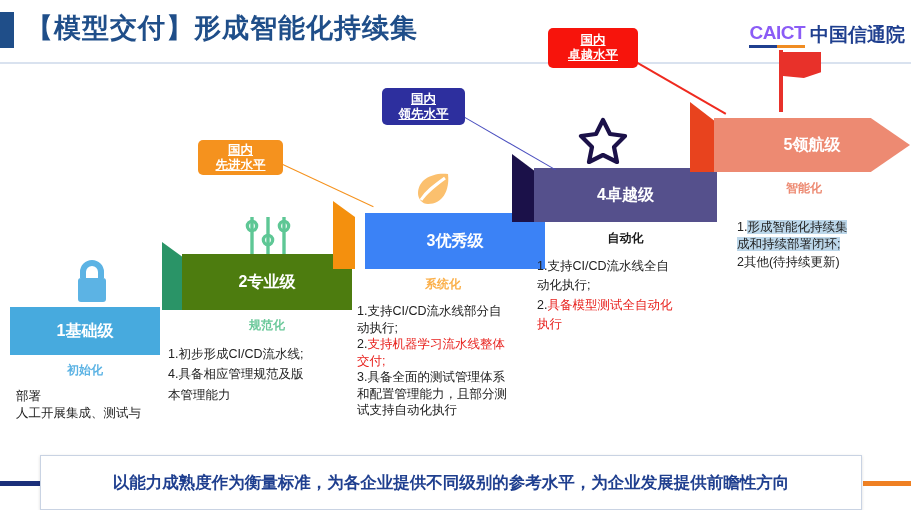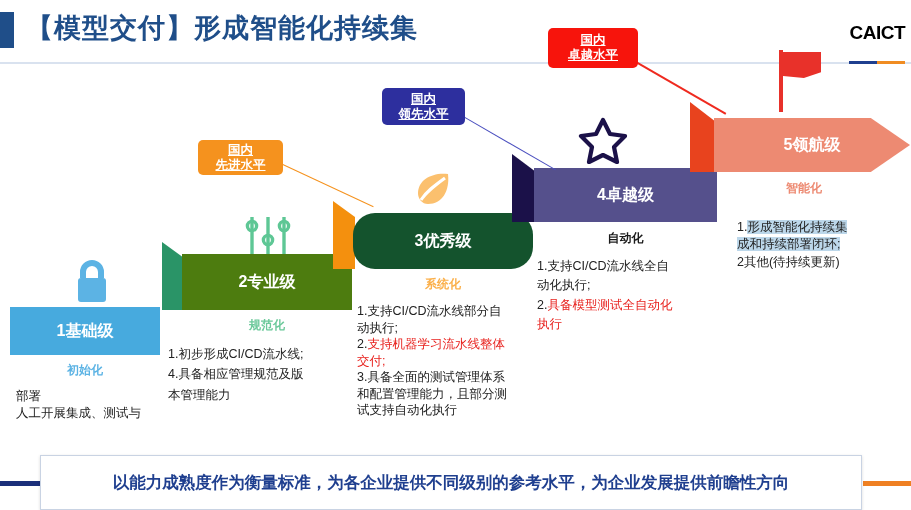--- a/index.html
+++ b/index.html
@@ -10,21 +10,21 @@
   }
   .slide{position:absolute;inset:0;background:#fff;}
 
   
   .hdr-bar{position:absolute;left:0;top:12px;width:14px;height:36px;background:#1f4e89;}
   .hdr-title{position:absolute;left:26px;top:10px;font-size:27px;font-weight:bold;color:#1f4e89;letter-spacing:1px;white-space:nowrap;}
   .hdr-rule{position:absolute;left:0;top:62px;width:911px;height:2px;background:#d9e2ef;}
 
   
   .logo{position:absolute;right:6px;top:22px;display:flex;align-items:center;gap:5px;}
-  .logo-mark{font-size:19px;font-weight:bold;color:#000000;letter-spacing:-.5px;position:relative;padding-bottom:20px;text-align:right;}
+  .logo-mark{font-size:19px;font-weight:bold;color:#8b5cf6;letter-spacing:-.5px;position:relative;padding-bottom:4px;text-align:right;}
   .logo-mark .ul1{position:absolute;left:0;bottom:0;width:50%;height:3px;background:#1f3f8f;}
   .logo-mark .ul2{position:absolute;left:50%;bottom:0;width:50%;height:3px;background:#f08c22;}
   .logo-cn{font-size:19px;font-weight:bold;color:#1f3f8f;}
   .flagwrap{position:absolute;right:86px;top:50px;width:46px;height:62px;}
   .flagpole{position:absolute;left:0;top:0;width:4px;height:62px;background:#e8312a;}
   .flagcloth{position:absolute;left:4px;top:2px;width:38px;height:26px;background:#e8312a;
     clip-path:polygon(0 0,100% 0,100% 78%,55% 100%,0 92%);}
 
   
   .step{position:absolute;}
@@ -61,20 +61,21 @@
   <div class="hdr-bar"></div>
   <div class="hdr-title">【模型交付】形成智能化持续集</div>
   <div class="hdr-rule"></div>
 
   <div class="logo">
     <div class="logo-mark">
       <span>CAICT</span>
       <span class="ul1"></span>
       <span class="ul2"></span>
     </div>
+    <div class="logo-cn">中国信通院</div>
   </div>
   <div class="flagwrap">
     <div class="flagpole"></div>
     <div class="flagcloth"></div>
   </div>
 
   <div class="icn" style="left:70px;top:256px;">
     <svg width="44" height="52" viewBox="0 0 44 52">
       <path d="M13 22v-6a9 9 0 0 1 18 0v6" fill="none" stroke="#5cb3e4" stroke-width="6"></path>
       <rect x="8" y="22" width="28" height="24" rx="3" fill="#5cb3e4"></rect>
@@ -114,21 +115,21 @@
   </div>
 
   <div class="icn" style="left:412px;top:170px;">
     <svg width="42" height="40" viewBox="0 0 42 40">
       <path d="M36 4C20 2 6 10 6 23c0 6 4 11 10 11 14 0 22-13 20-30z" fill="#fbc06e"></path>
       <path d="M33 8C22 16 14 22 9 30" fill="none" stroke="#fff" stroke-width="3.2"></path>
     </svg>
   </div>
   <div class="step" style="left:333px;top:213px;width:200px;height:56px;">
     <div class="side" style="left:0px;top:-12px;width:22px;height:68px;background:#f4900e;clip-path:polygon(0 0,100% 16px,100% 100%,0 100%);"></div>
-    <div class="face" style="left:20px;width:180px;height:56px;background:#14532d;border-radius:22px;">3优秀级</div>
+    <div class="face" style="left:32px;width:180px;height:56px;background:#3b82f6;">3优秀级</div>
   </div>
   <div class="sub" style="left:353px;top:276px;width:180px;color:#fbb04b;">系统化</div>
   <div class="desc" style="left:357px;top:303px;width:194px;">
     <div>1.支持CI/CD流水线部分自</div>
     <div>动执行;</div>
     <div><span>2.</span><span class="rd">支持机器学习流水线整体</span></div>
     <div class="rd">交付;</div>
     <div>3.具备全面的测试管理体系</div>
     <div>和配置管理能力，且部分测</div>
     <div>试支持自动化执行</div>

